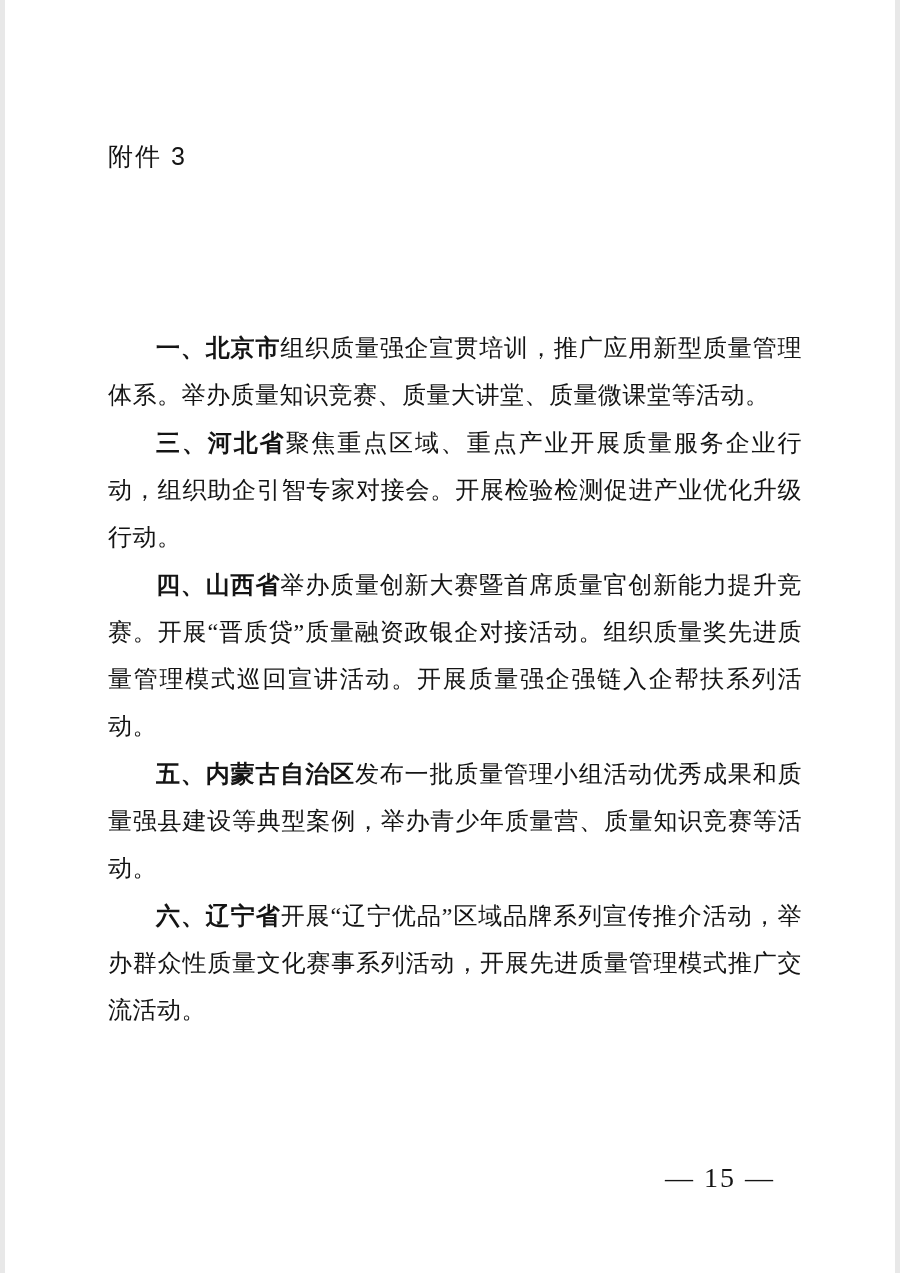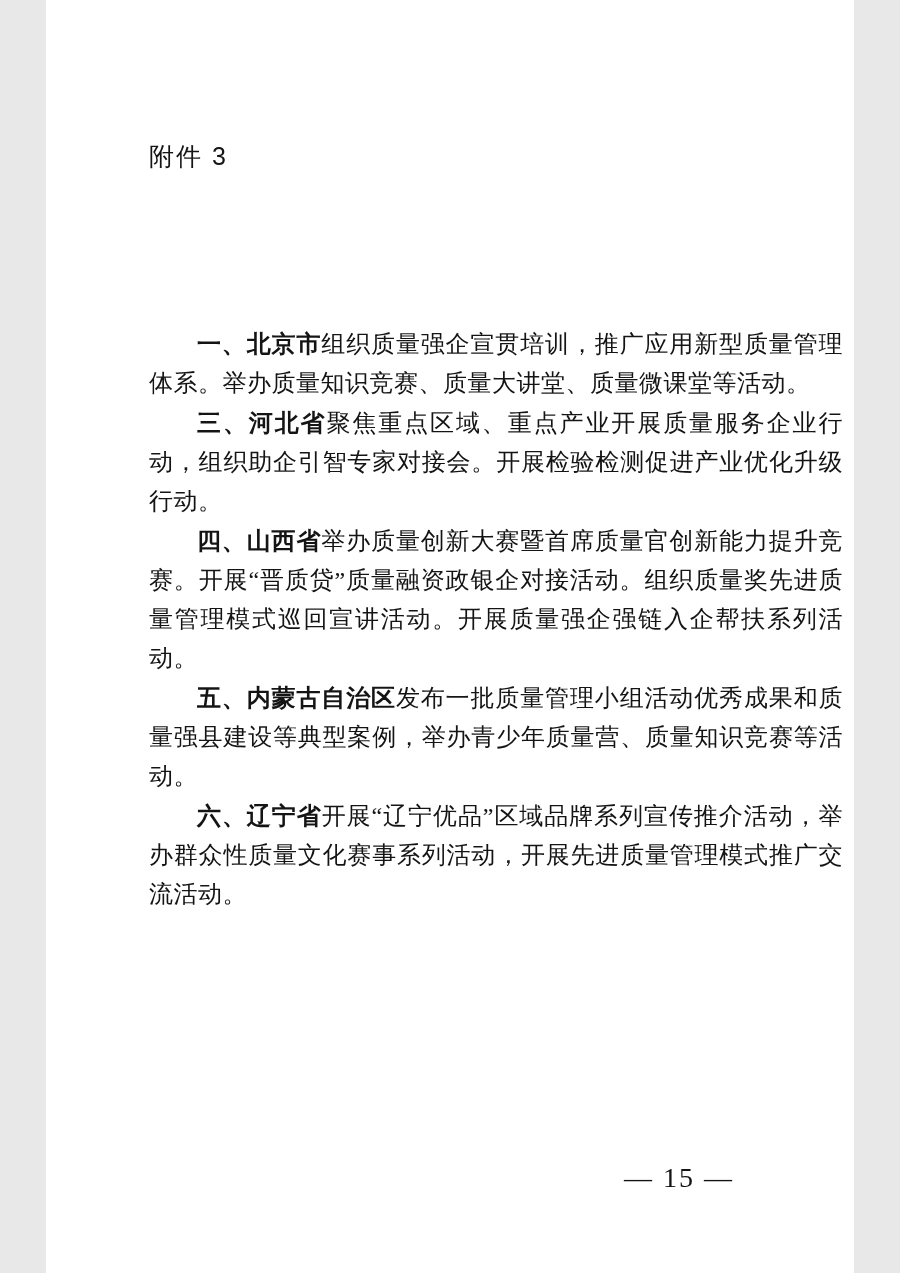--- a/index.html
+++ b/index.html
@@ -2,21 +2,21 @@
 <html><head>
 <meta charset="utf-8">
 <style>
   html, body {
     margin: 0;
     padding: 0;
     background: #e8e8e8;
   }
   .page {
     position: relative;
-    width: 808px;
+    width: 890px;
     height: 1273px;
     margin: 0 auto;
     background: #ffffff;
     color: #141414;
     font-family: "Liberation Serif", "DejaVu Serif", serif;
     overflow: hidden;
   }
   .attachment {
     position: absolute;
     left: 103px;
@@ -39,21 +39,21 @@
     font-weight: bold;
     letter-spacing: 1px;
     font-family: "Liberation Serif", "DejaVu Serif", serif;
   }
   .content {
     position: absolute;
     left: 103px;
     top: 324px;
     width: 694px;
     font-size: 24px;
-    line-height: 39px;
+    line-height: 47px;
     letter-spacing: 0.5px;
     text-align: justify;
     text-justify: inter-ideograph;
   }
   .content p {
     margin: 0;
     text-indent: 2em;
   }
   .lead {
     font-weight: bold;

